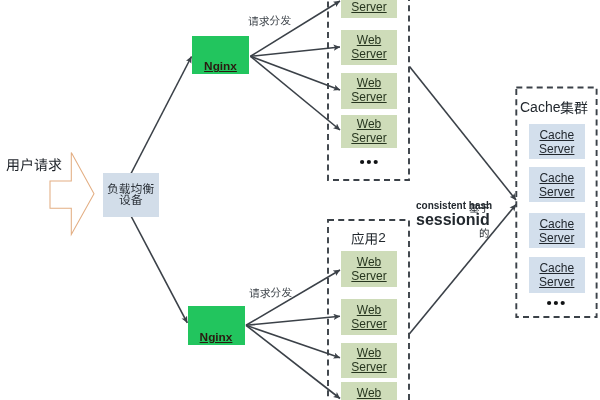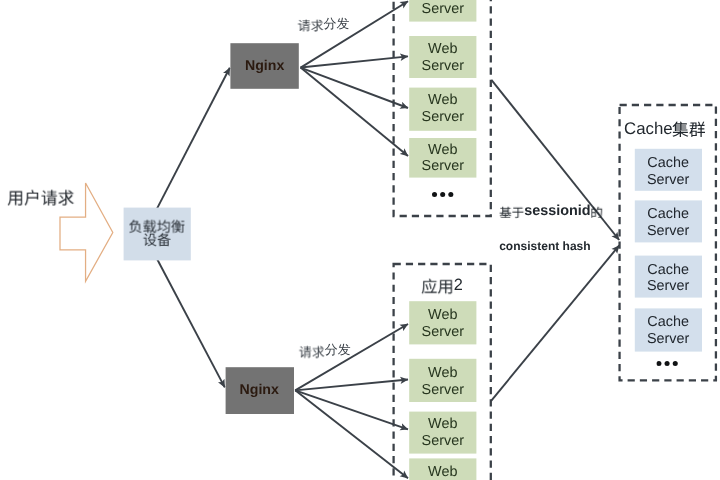--- a/index.html
+++ b/index.html
@@ -5,22 +5,22 @@
 <style>
 html,body{margin:0;padding:0;background:#fff;}
 body{width:600px;height:400px;overflow:hidden;
      font-family:"Liberation Sans",sans-serif;
      -webkit-font-smoothing:antialiased;}
 #stage{position:relative;width:600px;height:400px;background:#fff;overflow:hidden;
        transform:translateZ(0);}
 #wires{position:absolute;left:0;top:0;width:600px;height:400px;}
 .box{position:absolute;box-sizing:border-box;display:flex;flex-direction:column;
      align-items:center;justify-content:center;line-height:1.16;}
-.box span{display:block;transform:translateZ(0);}
-.nginx-box{background:#737373;color:#2b1a10;font-size:11.8px;font-weight:700;}
+.box span{display:block;transform:translateZ(0);text-decoration:underline;}
+.nginx-box{background:#22c55e;color:#2b1a10;font-size:11.8px;font-weight:700;justify-content:flex-end;}
 .lb-box{background:#d2dde9;}
 .web-box{background:#cedcb9;color:#27361f;font-size:12px;font-weight:400;padding-top:1.8px;}
 .cache-box{background:#d3dfec;color:#21272e;font-size:12px;font-weight:400;padding-top:3.2px;}
 .cjk{position:absolute;}
 .dots{position:absolute;}
 .cjk,.cjk-inline{display:flex;align-items:flex-start;white-space:nowrap;will-change:transform;}
 .cjk-inline{position:static;}
 .gly{display:block;align-self:flex-end;margin-bottom:-0.1em;}
 .lt{display:inline-block;line-height:1;transform:translateZ(0);}
 .bold .lt{font-weight:700;}
@@ -173,21 +173,21 @@
     </div>
 <div class="cjk" style="left: 519.5px; top: 100px; font-size: 14px; color: rgb(34, 40, 46);">
       <span class="lt">Cache</span>
       <svg class="gly" width="28.00" height="14.00" viewBox="0 0 400 200" fill="#22282e">
         <g transform="translate(0,172) scale(1,-1)">
           <path d="M92 58V45H11V32H79C59 18 31 5 6 -1C9 -4 13 -10 16 -14C41 -6 71 9 92 27V-16H107V28C127 10 158 -5 184 -12C186 -8 190 -3 194 0C169 6 140 18 121 32H189V45H107V58ZM98 110V97H49V110ZM93 165C97 159 100 153 102 147H57C61 153 65 159 69 165L53 168C44 151 28 128 6 112C9 110 14 105 17 102C23 107 29 113 34 118V54H49V61H184V73H112V86H170V97H112V110H169V121H112V134H177V147H118C116 153 111 162 107 169ZM98 121H49V134H98ZM98 86V73H49V86Z" transform="translate(0,0)"></path>
           <path d="M109 162C115 152 120 138 122 129L135 134C133 143 127 157 121 167ZM170 168C167 158 161 143 156 133L168 130C173 139 179 153 185 165ZM101 45V31H139V-16H154V31H193V45H154V74H185V88H154V115H188V129H106V115H139V88H109V74H139V45ZM78 112V92H50C52 98 53 105 54 112ZM19 158V145H43L41 125H9V112H40C39 105 38 98 36 92H18V79H33C27 60 18 44 6 31C9 29 14 23 16 20C21 25 26 31 30 37V-16H43V-5H95V58H40C43 65 45 72 47 79H92V112H104V125H92V158ZM78 125H56L58 145H78ZM43 45H80V8H43Z" transform="translate(200,0)"></path>
         </g>
       </svg>
     </div>
-<div class="cjk bold" style="left: 416px; top: 169px; font-size: 12px; color: rgb(34, 40, 46);">
+<div class="cjk bold" style="left: 416px; top: 203px; font-size: 16px; color: rgb(34, 40, 46); flex-direction: column;">
       <svg class="gly" width="20.80" height="10.40" viewBox="0 0 400 200" fill="#22282e">
         <g transform="translate(0,172) scale(1,-1)">
           <path d="M137 168V149H64V168H49V149H18V136H49V72H9V59H53C41 45 24 32 7 26C10 23 15 18 17 14C36 23 57 40 69 59H132C145 41 164 25 183 16C186 20 190 25 193 28C177 34 160 46 148 59H191V72H152V136H182V149H152V168ZM64 136H137V123H64ZM92 53V36H51V23H92V2H25V-11H176V2H107V23H149V36H107V53ZM64 111H137V97H64ZM64 86H137V72H64Z" transform="translate(0,0)"></path>
           <path d="M25 154V139H94V88H11V73H94V6C94 2 92 1 88 1C84 0 68 0 52 1C54 -4 57 -11 58 -15C79 -15 92 -15 99 -12C107 -10 110 -5 110 6V73H189V88H110V139H175V154Z" transform="translate(200,0)"></path>
         </g>
       </svg>
       <span class="lt">sessionid</span>
       <svg class="gly" width="10.40" height="10.40" viewBox="0 0 200 200" fill="#22282e">
         <g transform="translate(0,172) scale(1,-1)">
           <path d="M110 85C121 70 135 50 141 38L154 46C147 58 133 77 122 91ZM48 168C46 159 43 146 40 136H17V-11H31V5H87V136H54C57 144 61 156 64 166ZM31 122H73V80H31ZM31 19V67H73V19ZM120 169C113 141 102 114 89 96C92 94 98 90 101 87C108 97 114 109 120 123H171C169 42 166 12 159 5C157 2 155 1 151 1C146 1 134 2 121 3C124 -1 125 -8 126 -12C137 -12 149 -13 156 -12C163 -11 167 -10 172 -4C180 6 183 37 186 129C186 131 186 136 186 136H125C129 146 132 156 134 166Z" transform="translate(0,0)"></path>

